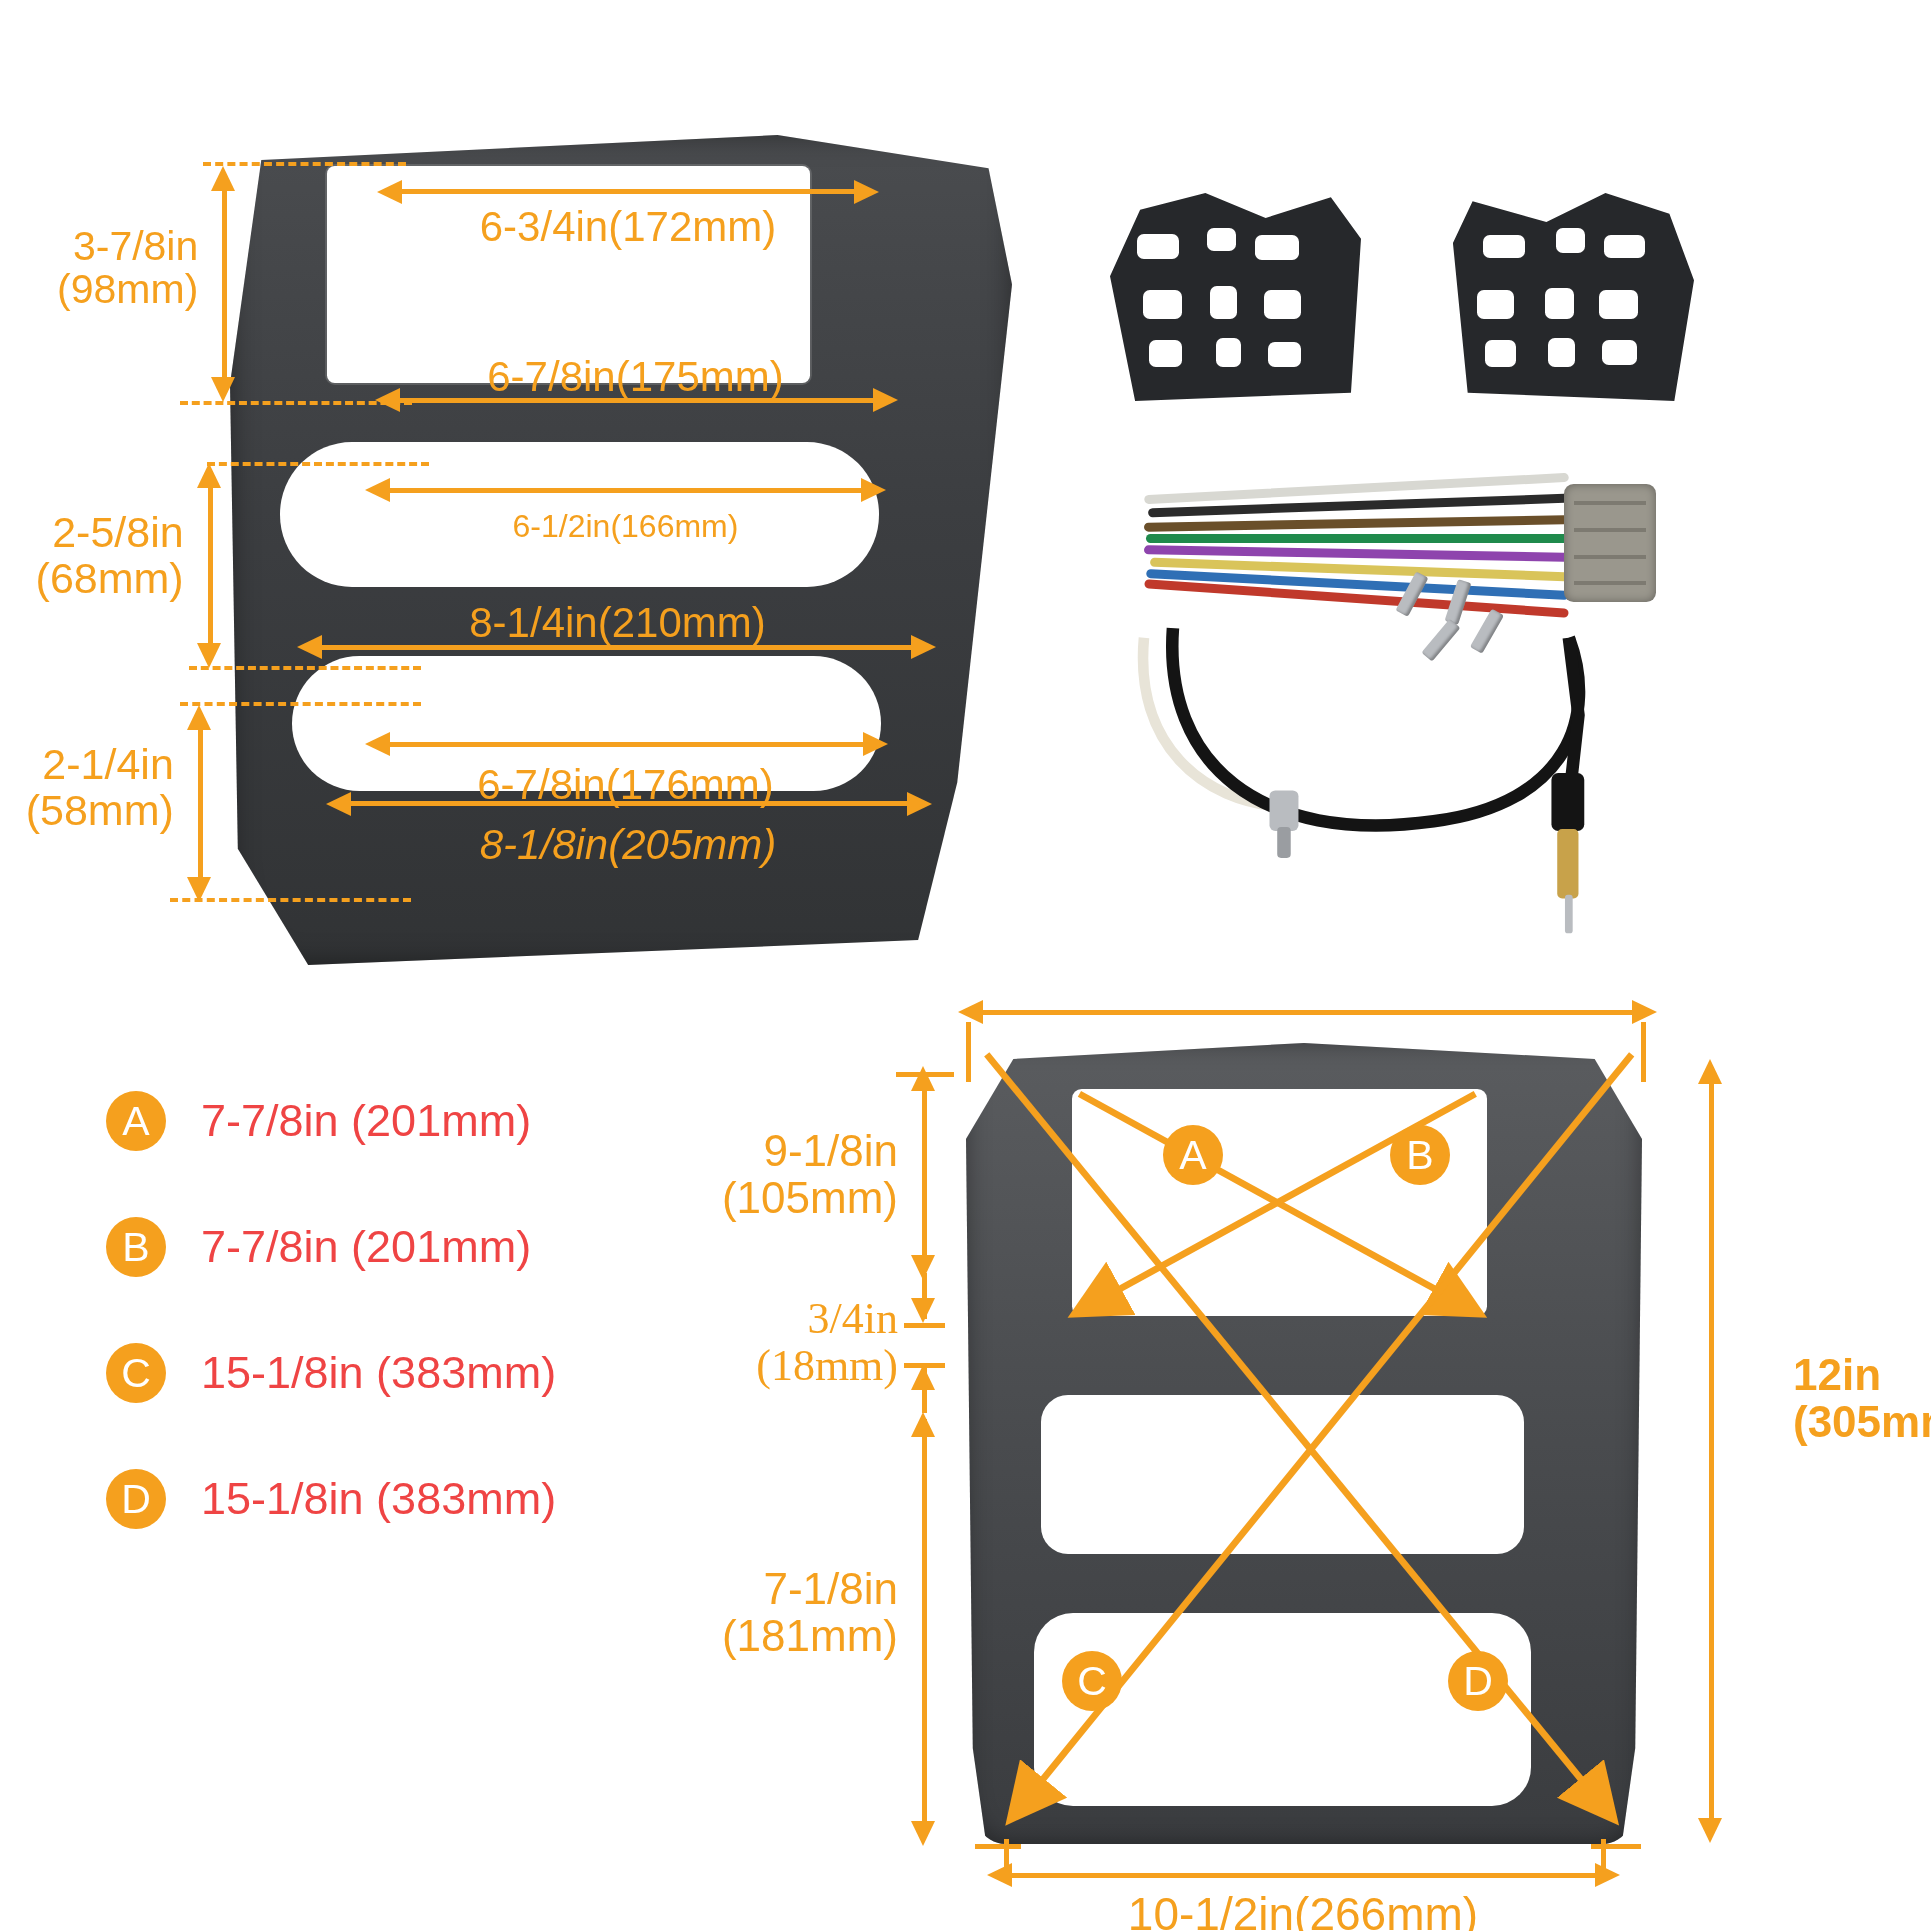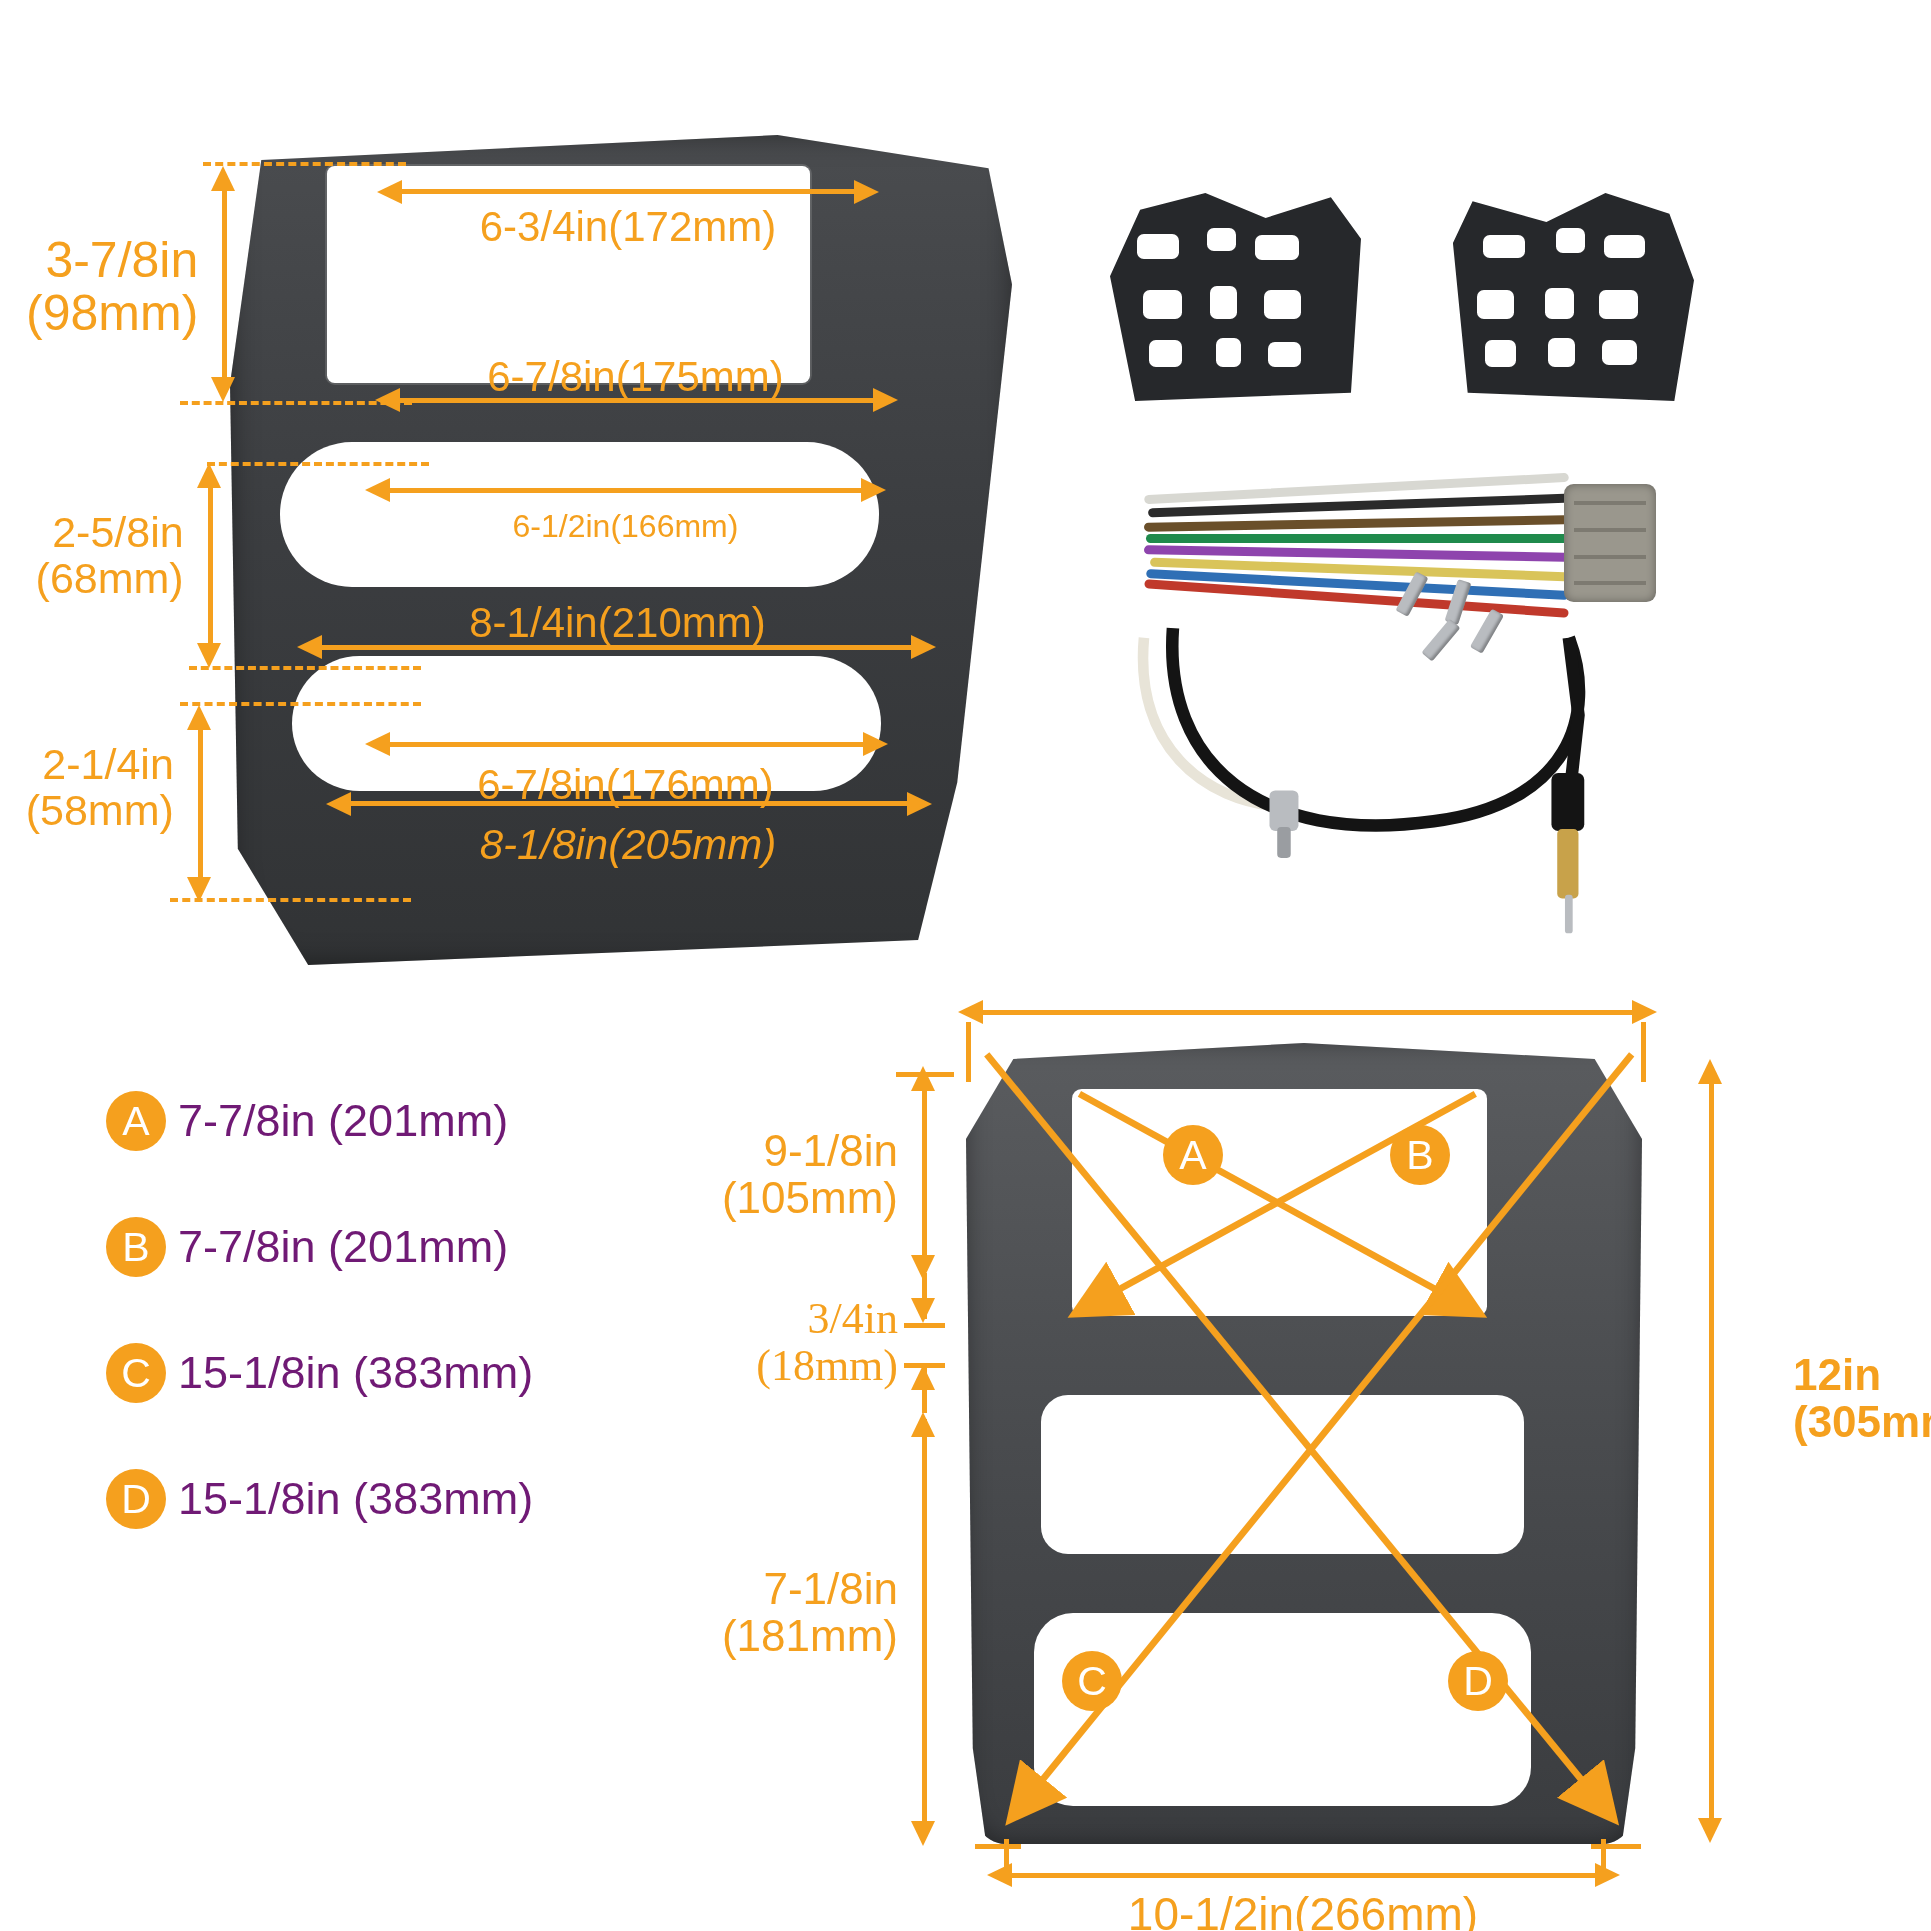--- a/index.html
+++ b/index.html
@@ -70,21 +70,21 @@
   #antenna{left:1115px;top:599px;width:589px;height:348px;}
   .screw{position:absolute;width:13.5px;height:44px;background:#b9bcc0;
          border-radius:2.9px;box-shadow:inset -2.9px 0 2.9px rgba(0,0,0,.3);}
 
   
   #legend{left:106px;top:1091px;width:618px;}
   .leg-row{display:flex;align-items:center;margin-bottom:66px;}
   .badge{width:60px;height:60px;border-radius:50%;background:#F5A01E;color:#fff;
          font-size:41px;line-height:60px;text-align:center;flex:none;
          font-family:"Liberation Sans",sans-serif;}
-  .leg-txt{margin-left:12px;font-size:45px;color:#701a75;white-space:nowrap;}
+  .leg-txt{margin-left:35px;font-size:45px;color:#ef4444;white-space:nowrap;}
 
   
   .dbadge{position:absolute;width:60px;height:60px;border-radius:50%;
           background:#F5A01E;color:#fff;font-size:41px;line-height:60px;
           text-align:center;z-index:6;}
   svg.diag{position:absolute;left:0;top:0;overflow:visible;pointer-events:none;}
 </style>
 </head>
 <body>
 
@@ -99,21 +99,21 @@
   <div class="dash-h" style="left:203px;top:162px;width:203px;"></div>
   <div class="dash-h" style="left:180px;top:401px;width:232px;"></div>
   <div class="dash-h" style="left:207px;top:462px;width:222px;"></div>
   <div class="dash-h" style="left:189px;top:666px;width:232px;"></div>
   <div class="dash-h" style="left:180px;top:702px;width:241px;"></div>
   <div class="dash-h" style="left:170px;top:898px;width:241px;"></div>
 
   <div class="shaft-v" style="left:222px;top:174px;height:214px;"></div>
   <div class="ah ah-u" style="left:211px;top:166px;"></div>
   <div class="ah ah-d" style="left:211px;top:377px;"></div>
-  <div class="dim r abs" style="left:19.3px;top:234px;width:179px;font-size:50px;">
+  <div class="dim r abs" style="left:19.3px;top:225px;width:179px;font-size:41px;">
     <span>3-7/8in</span><br>
     <span>(98mm)</span>
   </div>
 
   <div class="shaft-v" style="left:208px;top:471px;height:183px;"></div>
   <div class="ah ah-u" style="left:197px;top:463px;"></div>
   <div class="ah ah-d" style="left:197px;top:643px;"></div>
   <div class="dim r abs" style="left:9.7px;top:510px;width:174px;font-size:43px;">
     <span>2-5/8in</span><br>
     <span>(68mm)</span>

